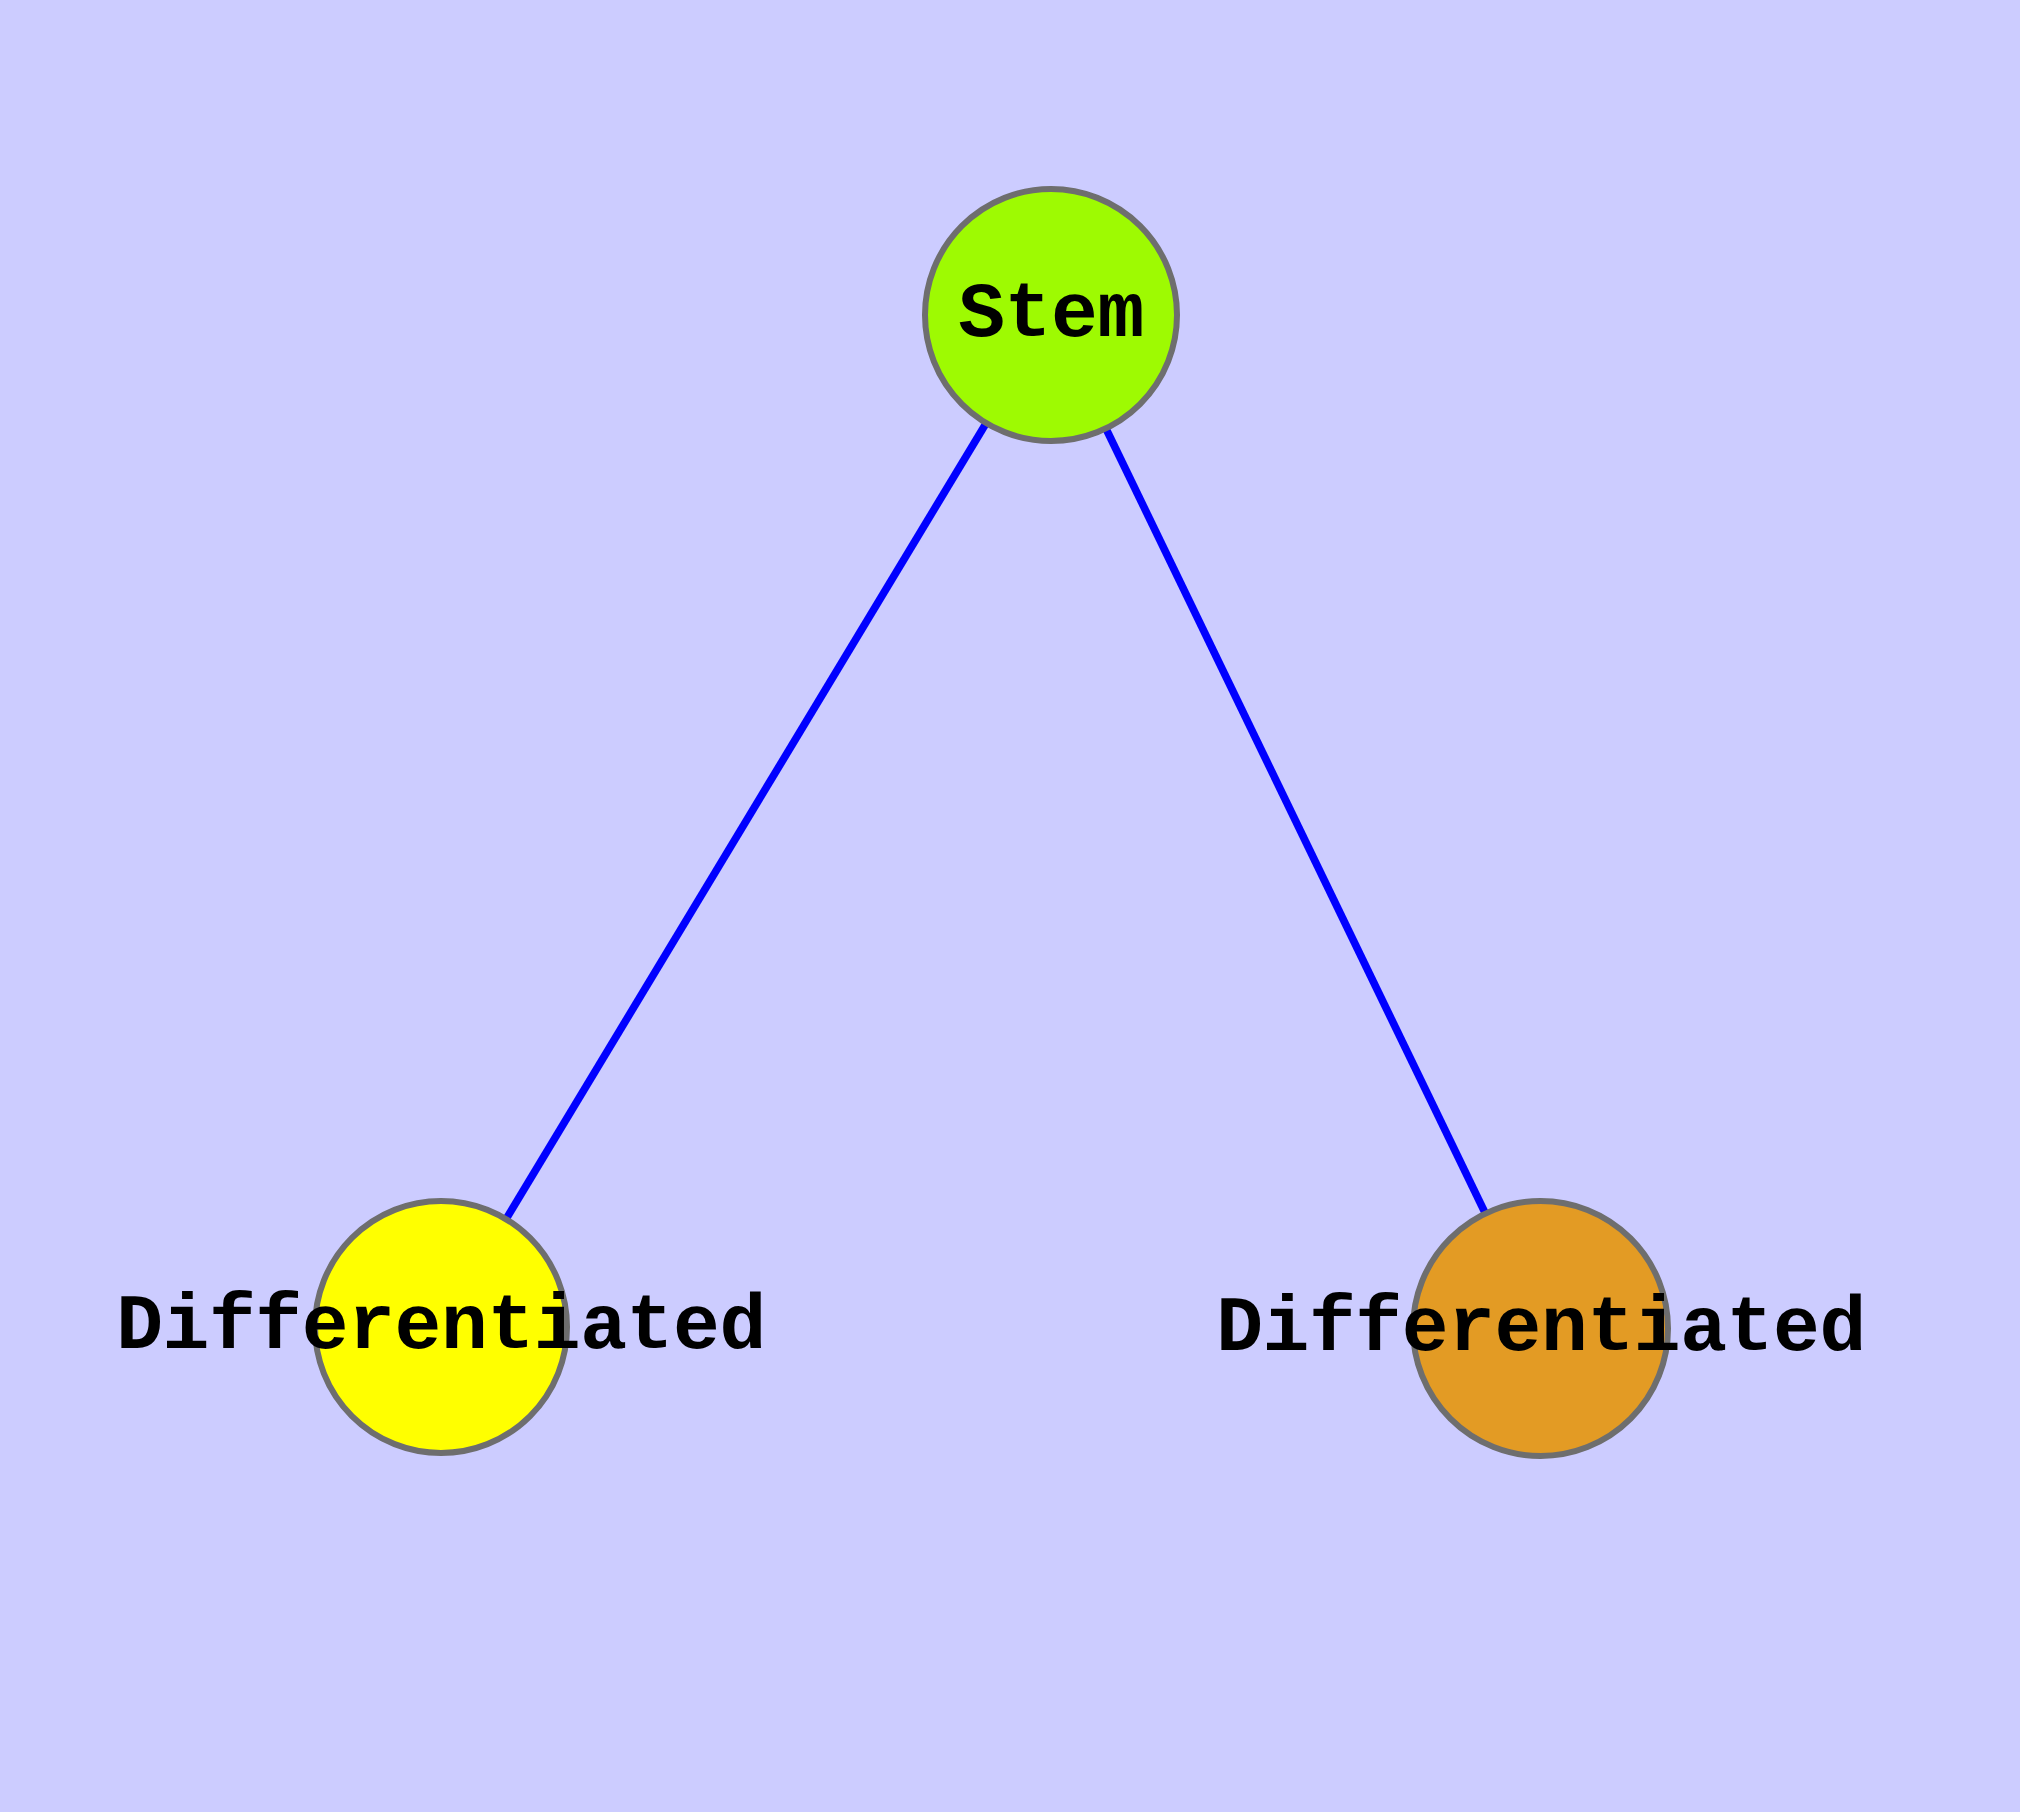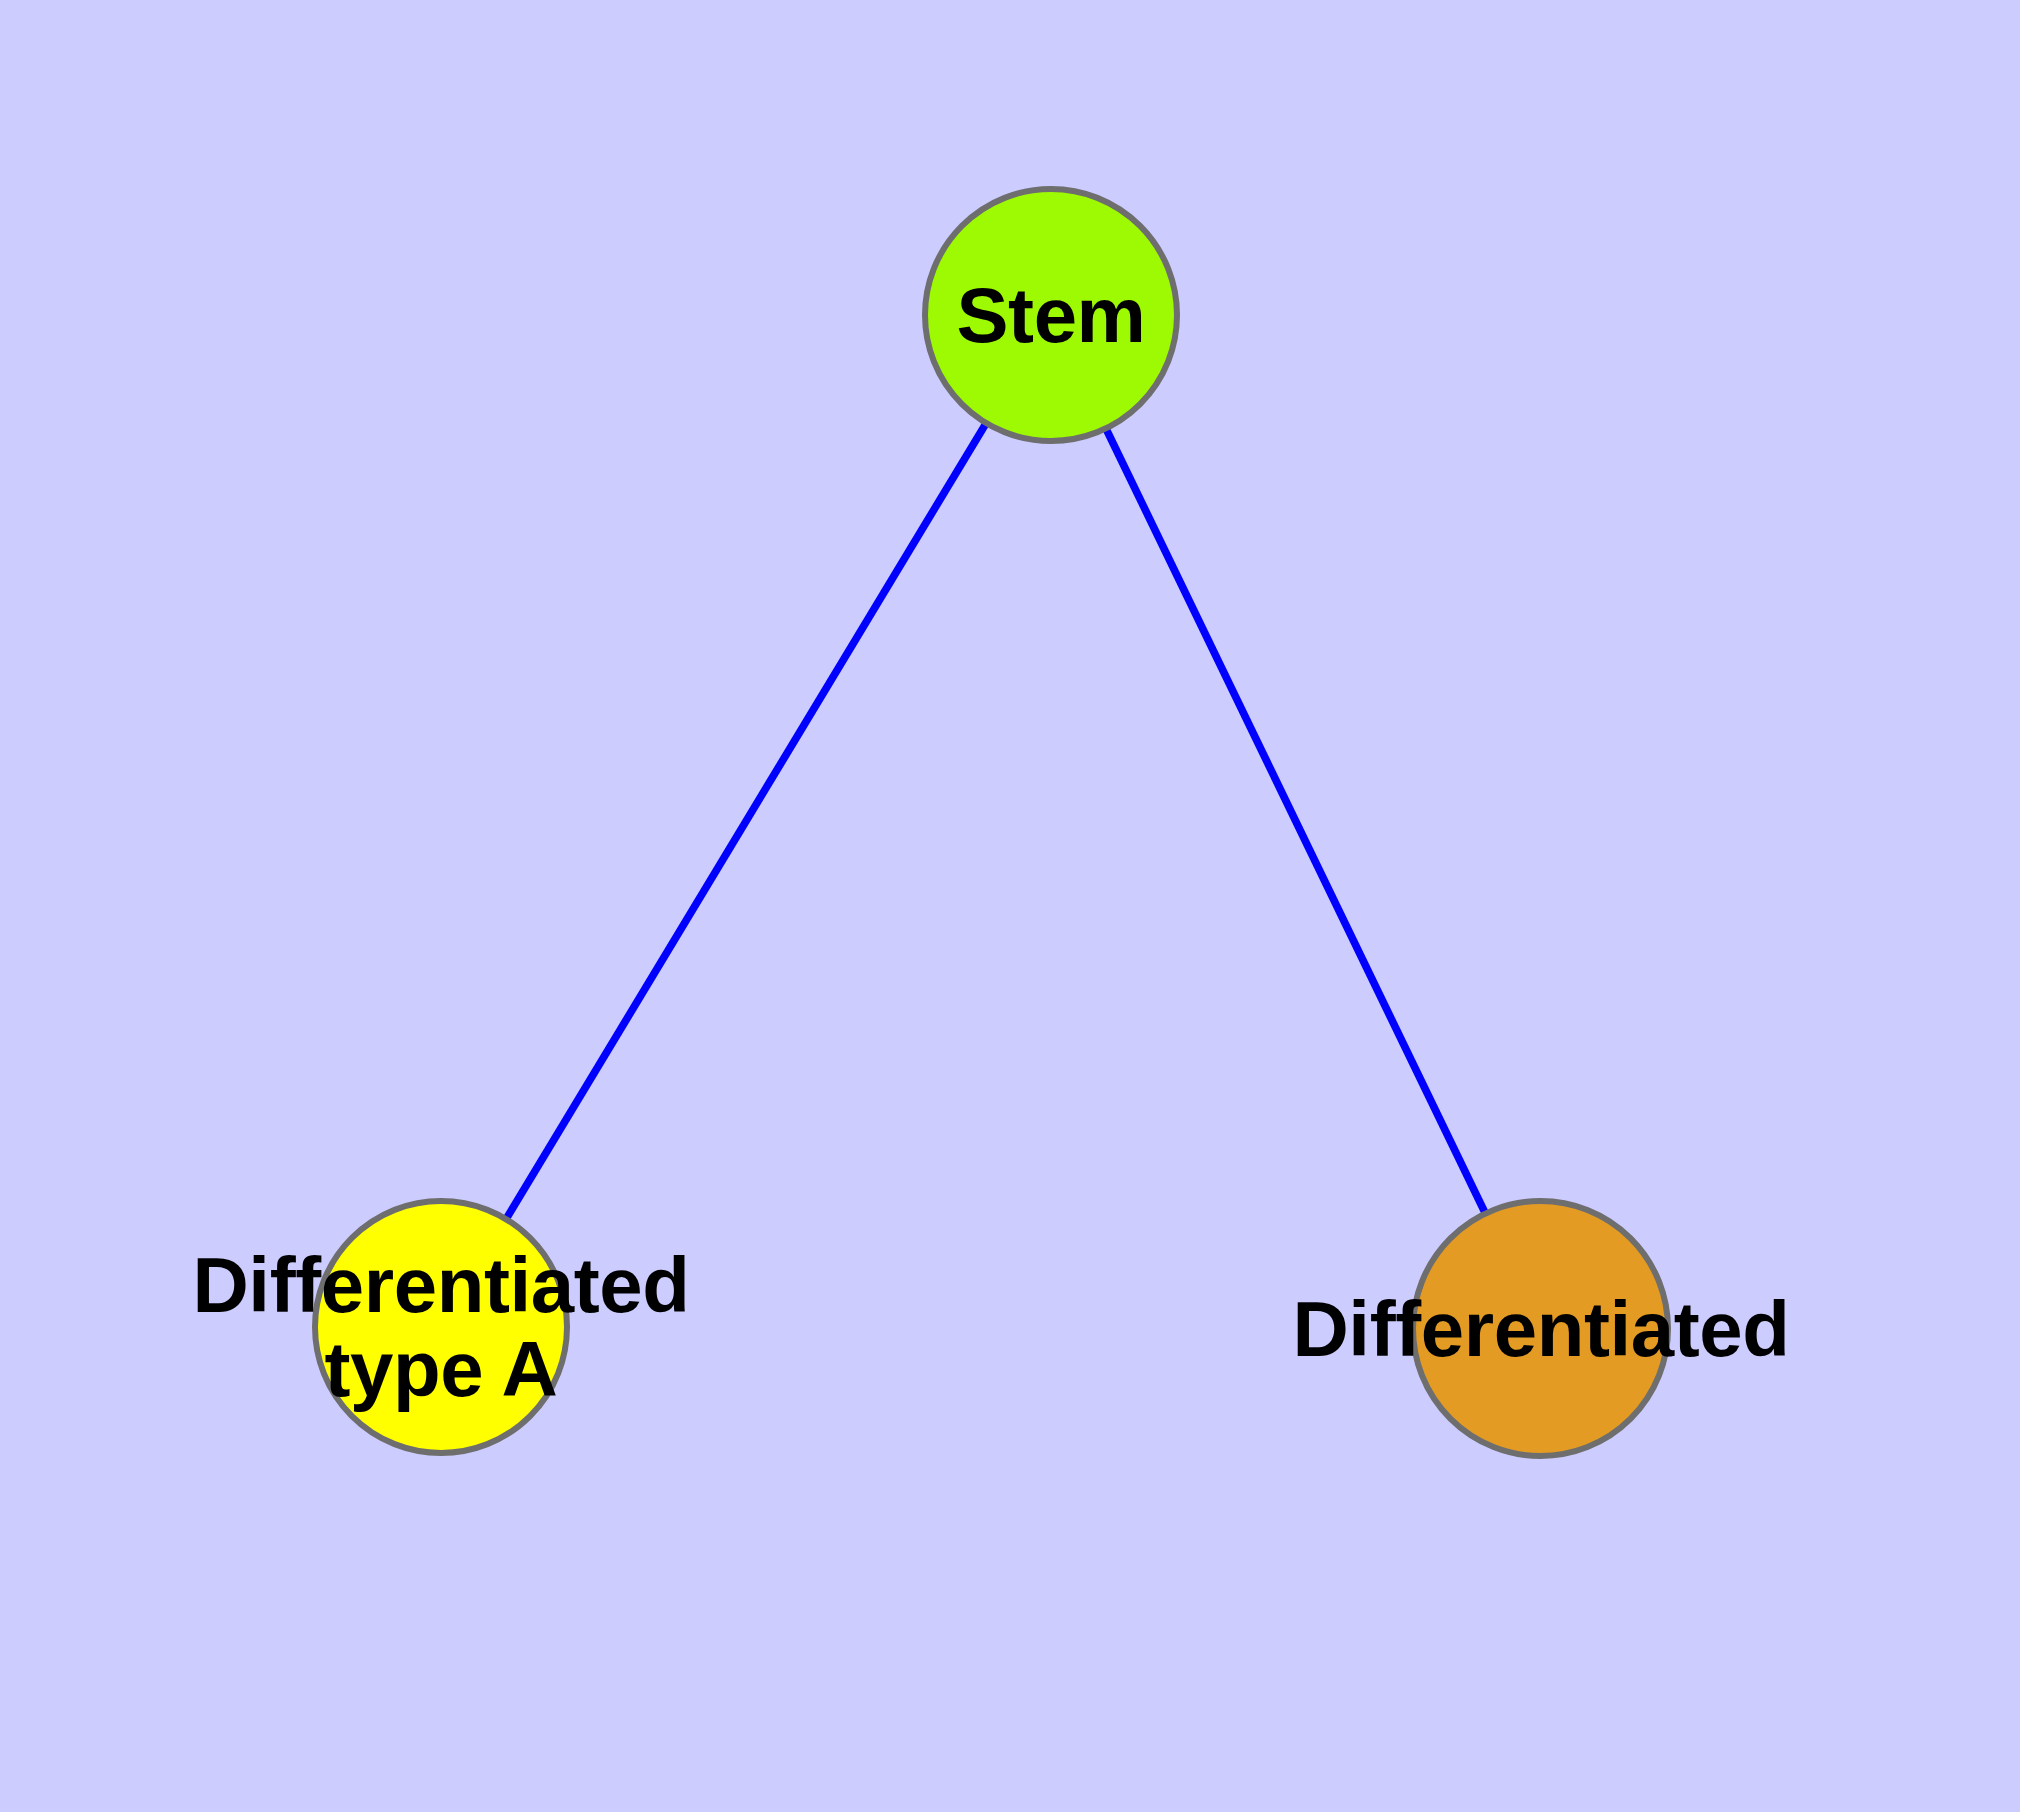--- a/index.html
+++ b/index.html
@@ -47,25 +47,25 @@
     position: absolute;
     left: 0;
     top: 0;
     width: 100%;
     height: 100%;
   }
   .node-label {
     position: absolute;
     color: #000000;
     font-weight: bold;
-    text-align: center;
     white-space: pre;
     line-height: 1.08;
     letter-spacing: -0.4px;
     transform: translate(-50%, -50%);
+    font-family: Liberation Mono, monospace;
   }
   .label-inner {
     display: block;
   }
 </style>
 </head>
 <body>
 
 <div id="canvas">
 
@@ -79,18 +79,18 @@
   </svg>
 
   <div id="node-layer">
       <div class="node" style="left: 922px; top: 186px; width: 258px; height: 258px; background: rgb(158, 250, 2); border-color: rgb(110, 110, 110); border-width: 6px;"></div>
       <div class="node" style="left: 312px; top: 1198px; width: 258px; height: 258px; background: rgb(255, 255, 0); border-color: rgb(110, 110, 110); border-width: 6px;"></div>
       <div class="node" style="left: 1410px; top: 1198px; width: 261px; height: 261px; background: rgb(227, 155, 36); border-color: rgb(110, 110, 110); border-width: 6px;"></div>
     </div>
 
   <div id="label-layer">
       <div class="node-label" style="left: 1051px; top: 315px; font-size: 78px; color: rgb(0, 0, 0);"><span class="label-inner">Stem</span></div>
-      <div class="node-label" style="left: 441px; top: 1327px; font-size: 78px; color: rgb(0, 0, 0);"><span class="label-inner">Differentiated</span><span class="label-inner">type A</span></div>
+      <div class="node-label" style="left: 441px; top: 1327px; font-size: 78px; color: rgb(0, 0, 0);"><span class="label-inner">Differentiated</span></div>
       <div class="node-label" style="left: 1541px; top: 1329px; font-size: 78px; color: rgb(0, 0, 0);"><span class="label-inner">Differentiated</span></div>
     </div>
 
 </div>
 
 
 </body></html>

